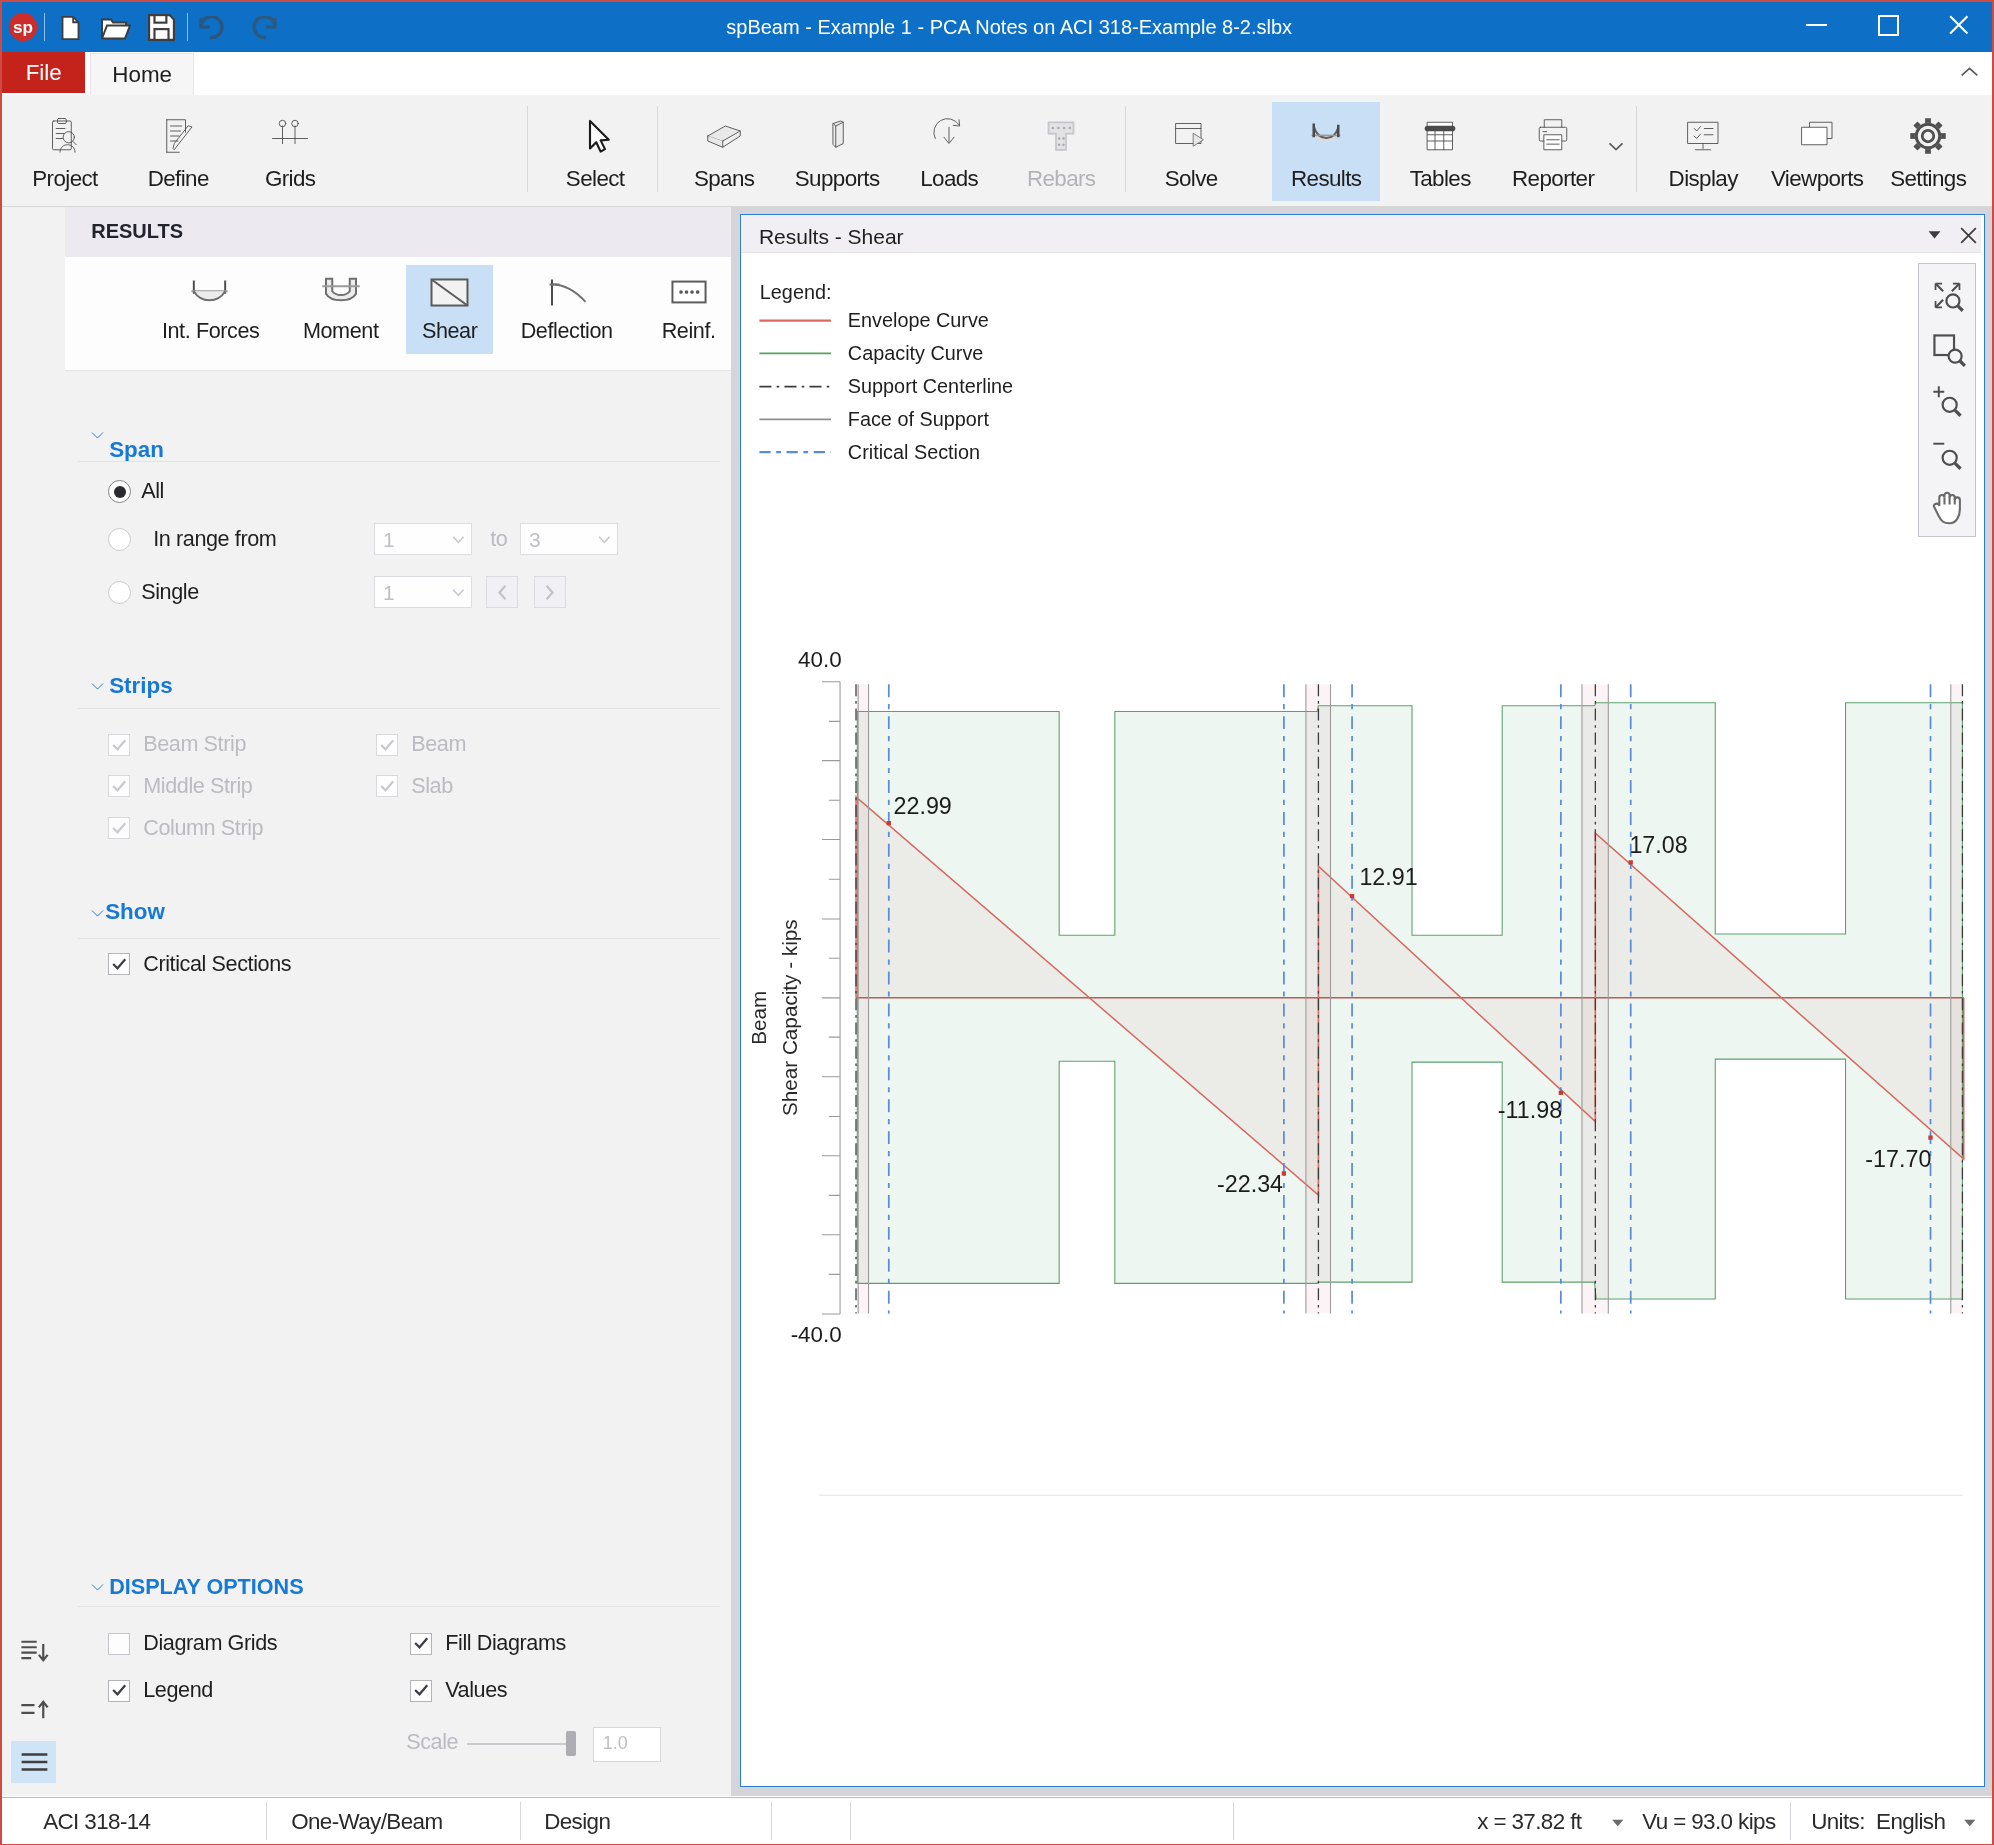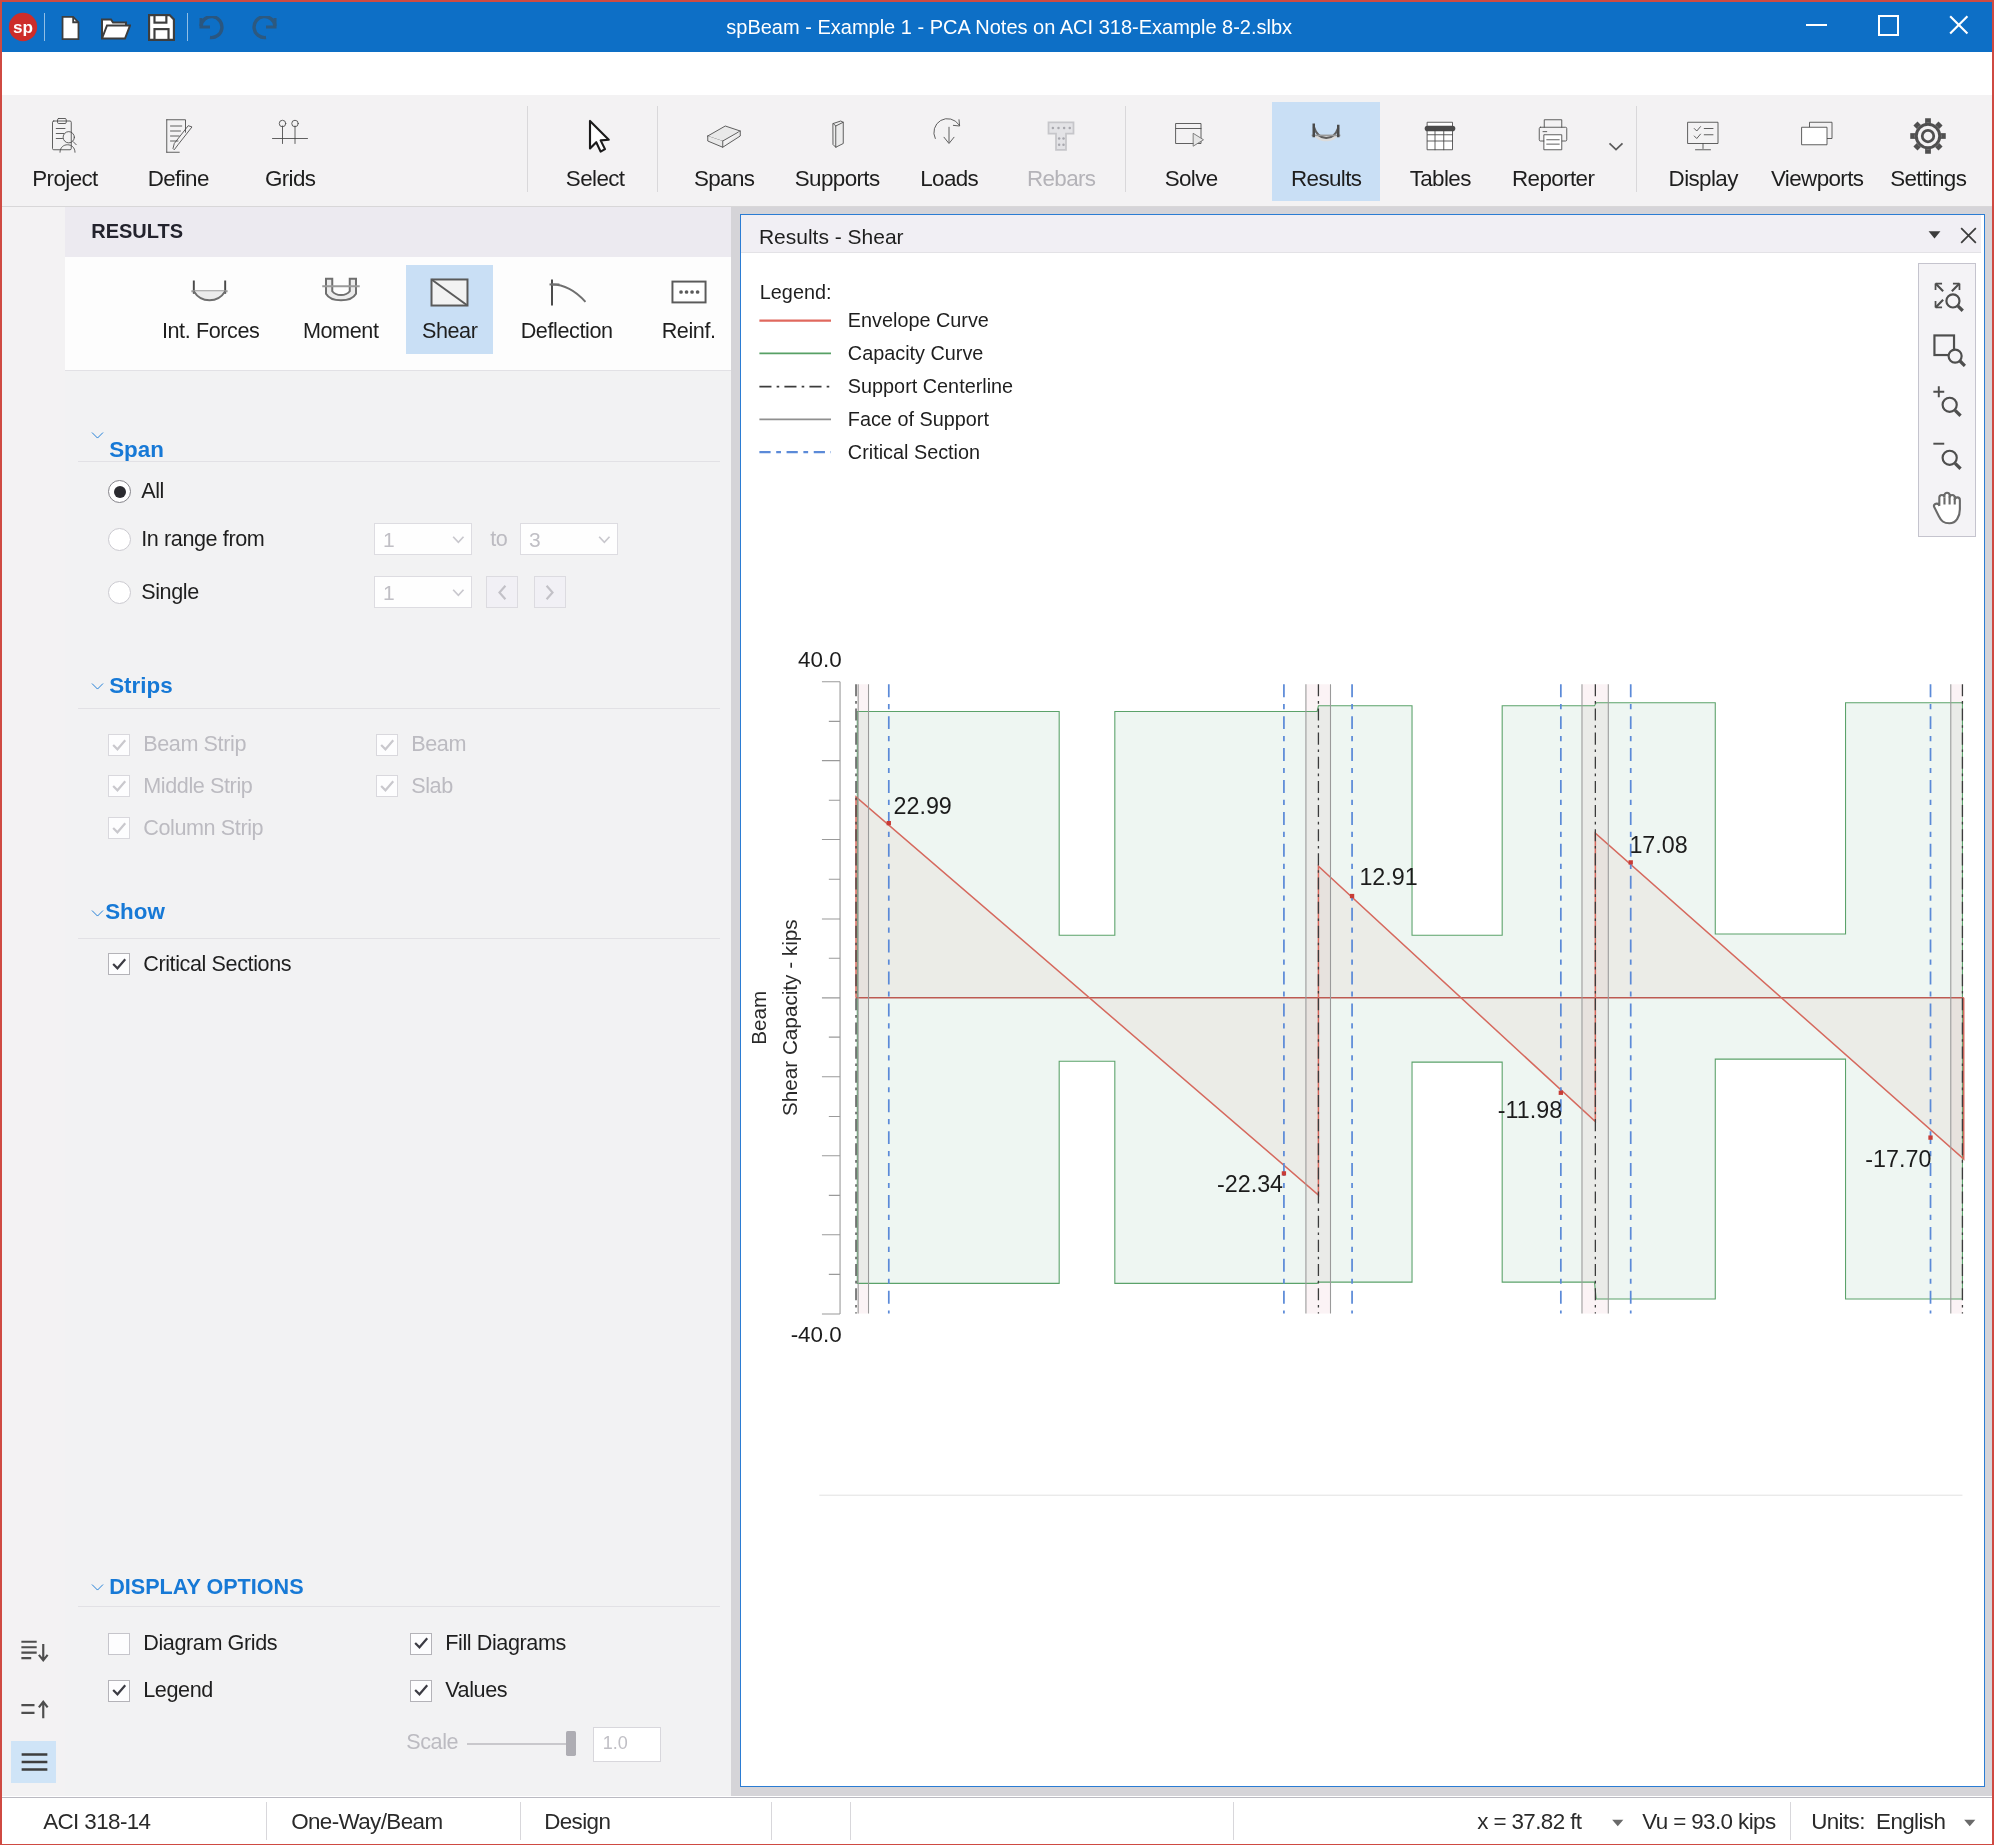--- a/index.html
+++ b/index.html
@@ -55,20 +55,27 @@
     <path d="M26,10 A10.5,10.5 0 1 0 17,21.5" fill="none" stroke="#2d597f" stroke-width="3.4"></path>
   </svg>
   <div class="abs" style="left:12px;top:0;width:1990px;height:50px;line-height:50px;text-align:center;color:#ffffff;font-size:20px;">spBeam - Example 1 - PCA Notes on ACI 318-Example 8-2.slbx</div>
   <div class="abs" style="left:1804px;top:21.6px;width:21px;height:2.2px;background:#fff;"></div>
   <div class="abs" style="left:1876px;top:13px;width:16.4px;height:16.4px;border:2.2px solid #fff;"></div>
   <svg class="abs" style="left:1946px;top:12px;" width="21.6" height="21.6" viewBox="0 0 50 50">
     <path d="M5,5 L45,45 M45,5 L5,45" stroke="#fff" stroke-width="5"></path>
   </svg>
 </div>
 
+<div class="abs" style="left:0;top:50px;width:1990px;height:44px;background:#ffffff;">
+  <div class="abs" style="left:0;top:0;width:83px;height:41px;background:#c4231c;color:#fff;font-size:22.4px;text-align:center;line-height:41px;">File</div>
+  <div class="abs" style="left:88px;top:0.9px;width:102px;height:43px;background:#f7f6f7;border:0.9px solid #e6e5e7;border-bottom:none;color:#1e1e1e;font-size:22.4px;text-align:center;line-height:41px;">Home</div>
+  <svg class="abs" style="left:1958px;top:13px;" width="19" height="13" viewBox="0 0 44 30">
+          <path d="M4,24 L22,8 L40,24" stroke="#5a5a5a" stroke-width="4" fill="none"></path>
+        </svg>
+</div>
 
 <div class="abs" style="left:0;top:93px;width:1990px;height:111px;background:#f3f2f3;border-bottom:0.9px solid #d8d7d8;">
   <div class="gsep" style="left:525px;"></div>
   <div class="gsep" style="left:655px;"></div>
   <div class="gsep" style="left:1123px;"></div>
   <div class="gsep" style="left:1634px;"></div>
   <div class="abs" style="left:1270px;top:7.3px;width:108px;height:99px;background:#c9dff5;"></div>
 
   <div class="rbtn" style="left:10.8px;">
     <svg class="ic" width="40" height="40" viewBox="0 0 32 32">
@@ -284,21 +291,21 @@
           <path d="M7,8 L20,21 L33,8"></path>
         </svg>
   <div class="abs sect-h" style="left:44px;top:214px;margin-top:16px;">Span</div>
   <div class="hline" style="left:13px;top:254px;width:642px;"></div>
 
   <div class="abs" style="left:43px;top:273px;width:21px;height:21px;border:1.3px solid #85848a;border-radius:50%;background:#fff;"></div>
   <div class="abs" style="left:49px;top:279px;width:12px;height:12px;border-radius:50%;background:#2b2b30;"></div>
   <div class="lbl" style="left:76px;top:271px;">All</div>
 
   <div class="abs" style="left:43px;top:321px;width:21px;height:21px;border:1.3px solid #cbcad0;border-radius:50%;background:#fff;"></div>
-  <div class="lbl" style="left:76px;top:319px;">In range from</div>
+  <div class="lbl" style="left:88px;top:319px;">In range from</div>
   <div class="abs" style="left:309px;top:316px;width:96px;height:30px;background:#fefefe;border:1.3px solid #dddce1;">
     <div class="abs" style="left:7.8px;top:3.5px;font-size:21px;color:#c0bfc5;">1</div>
     <svg class="abs" style="left:76px;top:11.2px;" width="14.7" height="9.5" viewBox="0 0 34 22">
             <path d="M5,4 L17,17 L29,4" stroke="#c9c8ce" stroke-width="4" fill="none"></path>
           </svg>
   </div>
   <div class="lbl dis" style="left:425px;top:319px;">to</div>
   <div class="abs" style="left:455px;top:316px;width:96px;height:30px;background:#fefefe;border:1.3px solid #dddce1;">
     <div class="abs" style="left:7.8px;top:3.5px;font-size:21px;color:#c0bfc5;">3</div>
     <svg class="abs" style="left:76px;top:11.2px;" width="14.7" height="9.5" viewBox="0 0 34 22">

